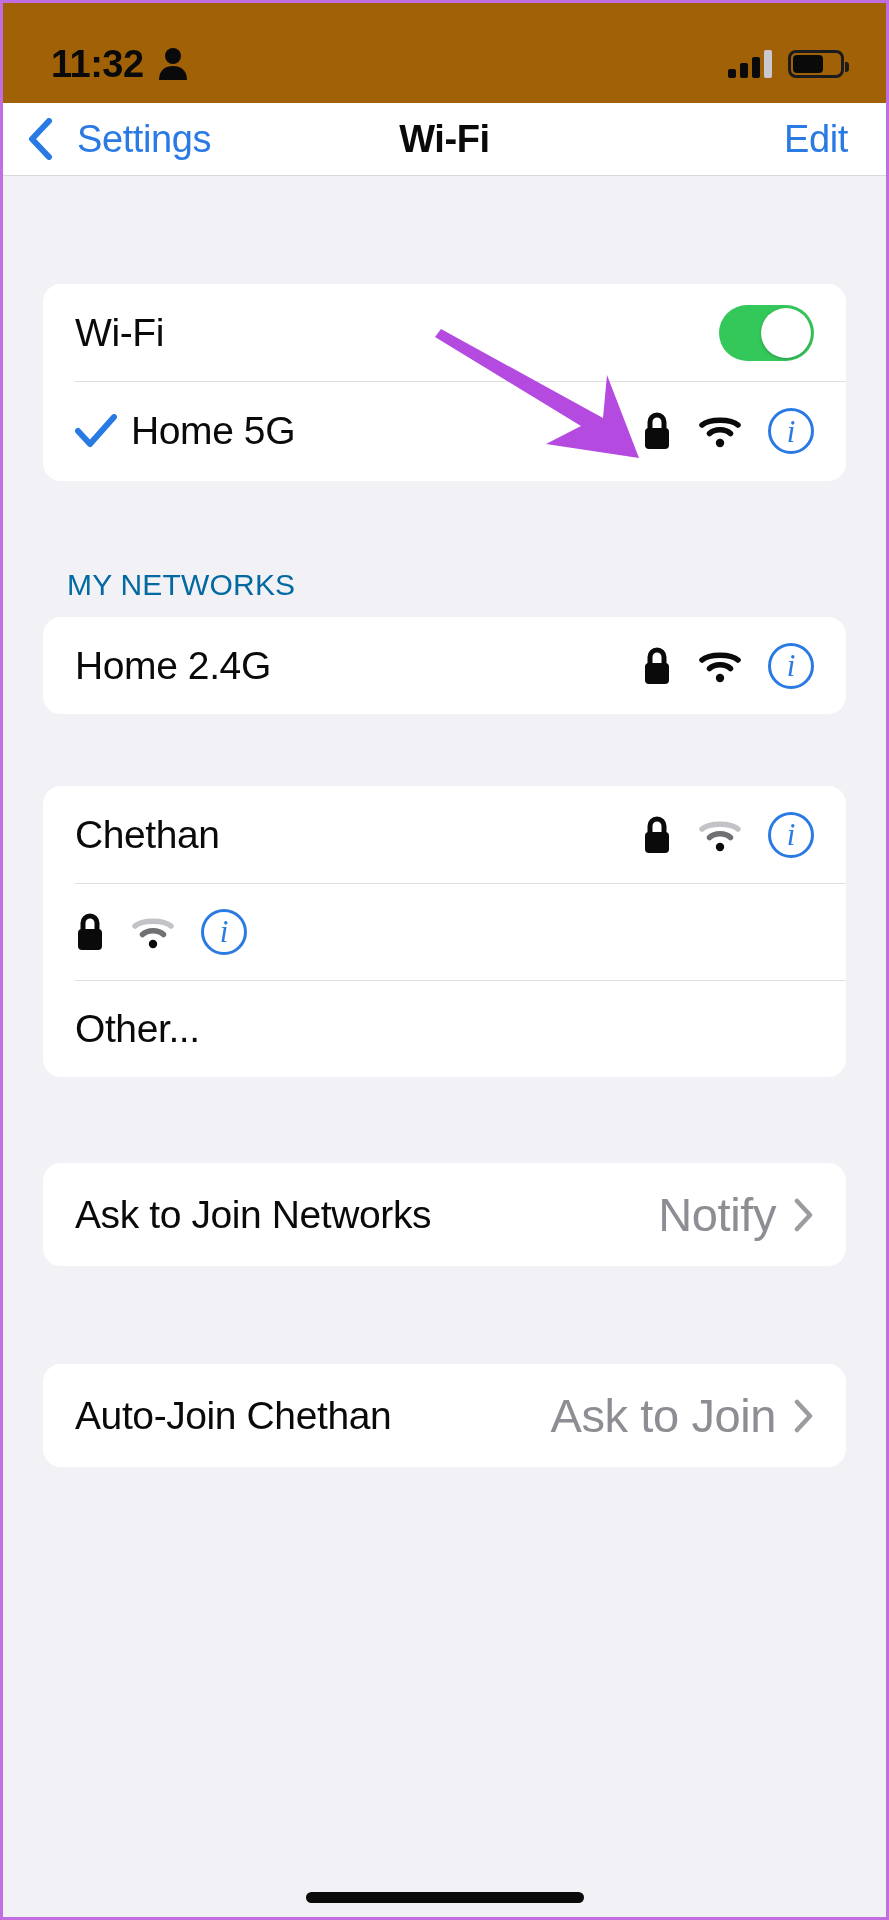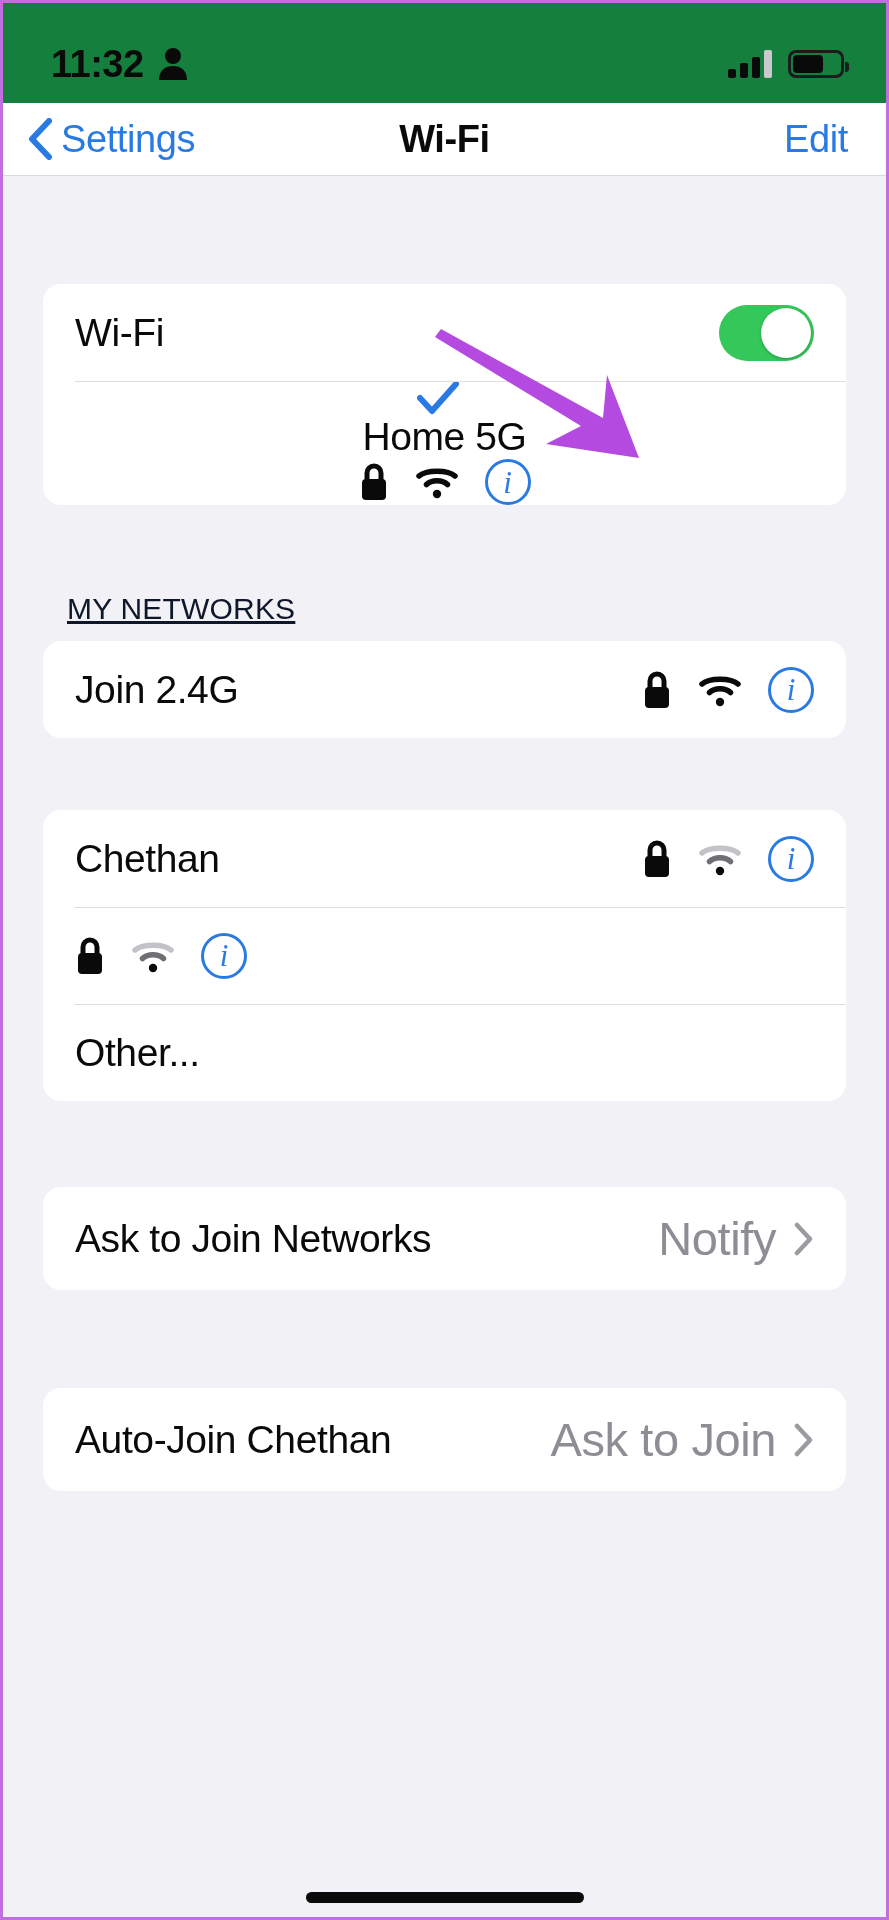--- a/index.html
+++ b/index.html
@@ -18,21 +18,21 @@
     height: 1920px;
     background: #f2f1f6;
     border: 3px solid #c06ee0;
     overflow: hidden;
   }
 
   
   .status-bar {
     position: relative;
     height: 100px;
-    background: #15803d;
+    background: #a16207;
     display: flex;
     align-items: center;
     justify-content: space-between;
     padding: 22px 42px 0 48px;
   }
   .status-left {
     display: flex;
     align-items: center;
     gap: 14px;
   }
@@ -95,21 +95,21 @@
     height: 73px;
     background: #ffffff;
     border-bottom: 1px solid #d8d8dd;
     display: flex;
     align-items: center;
     padding: 0 38px 0 24px;
   }
   .nav-back {
     display: flex;
     align-items: flex-start;
-    gap: 8px;
+    gap: 24px;
     cursor: pointer;
   }
   .chev-back { display: block; }
   .nav-back-label {
     font-size: 38px;
     color: #2a7ae4;
     letter-spacing: -0.4px;
   }
   .nav-title {
     position: absolute;
@@ -223,25 +223,24 @@
     background: #ffffff;
     box-shadow: 0 1px 3px rgba(0,0,0,.25);
   }
 
   
   .section-header {
     display: flex;
     align-items: center;
     gap: 16px;
     font-size: 30px;
-    color: #0f172a;
+    color: #0369a1;
     letter-spacing: 0.2px;
     padding: 0 24px;
     height: 64px;
-    text-decoration: underline;
   }
 
   .spinner {
     position: relative;
     width: 34px;
     height: 34px;
     flex-shrink: 0;
   }
   .spinner i {
     position: absolute;
@@ -332,21 +331,21 @@
 
     <div class="spacer-xl"></div>
 
     <div class="card">
       <div class="row">
         <div class="row-label">Wi-Fi</div>
         <div class="toggle">
           <div class="knob"></div>
         </div>
       </div>
-      <div class="row" style="min-height:100px;flex-direction:column;">
+      <div class="row" style="min-height:100px;">
         <div class="check-wrap">
           <svg width="42" height="34" viewBox="0 0 42 34">
             <path d="M3 17 L15 30 L39 3" stroke="#2a7ae4" stroke-width="6" fill="none" stroke-linecap="round" stroke-linejoin="round"></path>
           </svg>
         </div>
         <div class="row-label">Home 5G</div>
         <div class="row-icons">
           <svg width="30" height="40" viewBox="0 0 30 40">
             <path d="M8 18 V11 a7 7 0 0 1 14 0 V18" stroke="#0a0a0a" stroke-width="5" fill="none"></path>
             <rect x="3" y="17" width="24" height="21" rx="4" fill="#0a0a0a"></rect>
@@ -364,21 +363,21 @@
     </div>
 
     <div class="spacer-lg"></div>
 
     <div class="section-header">
       <span>MY NETWORKS</span>
     </div>
 
     <div class="card">
       <div class="row">
-        <div class="row-label">Join 2.4G</div>
+        <div class="row-label">Home 2.4G</div>
         <div class="row-icons">
           <svg width="30" height="40" viewBox="0 0 30 40">
             <path d="M8 18 V11 a7 7 0 0 1 14 0 V18" stroke="#0a0a0a" stroke-width="5" fill="none"></path>
             <rect x="3" y="17" width="24" height="21" rx="4" fill="#0a0a0a"></rect>
           </svg>
           <svg width="44" height="34" viewBox="0 0 44 34">
             <path d="M4 11 C11 4.5 33 4.5 40 11" stroke="#0a0a0a" stroke-width="5.5" fill="none" stroke-linecap="round"></path>
             <path d="M11.5 19.5 C16.5 14.5 27.5 14.5 32.5 19.5" stroke="#0a0a0a" stroke-width="5.5" fill="none" stroke-linecap="round"></path>
             <circle cx="22" cy="29" r="4.2" fill="#0a0a0a"></circle>
           </svg>

